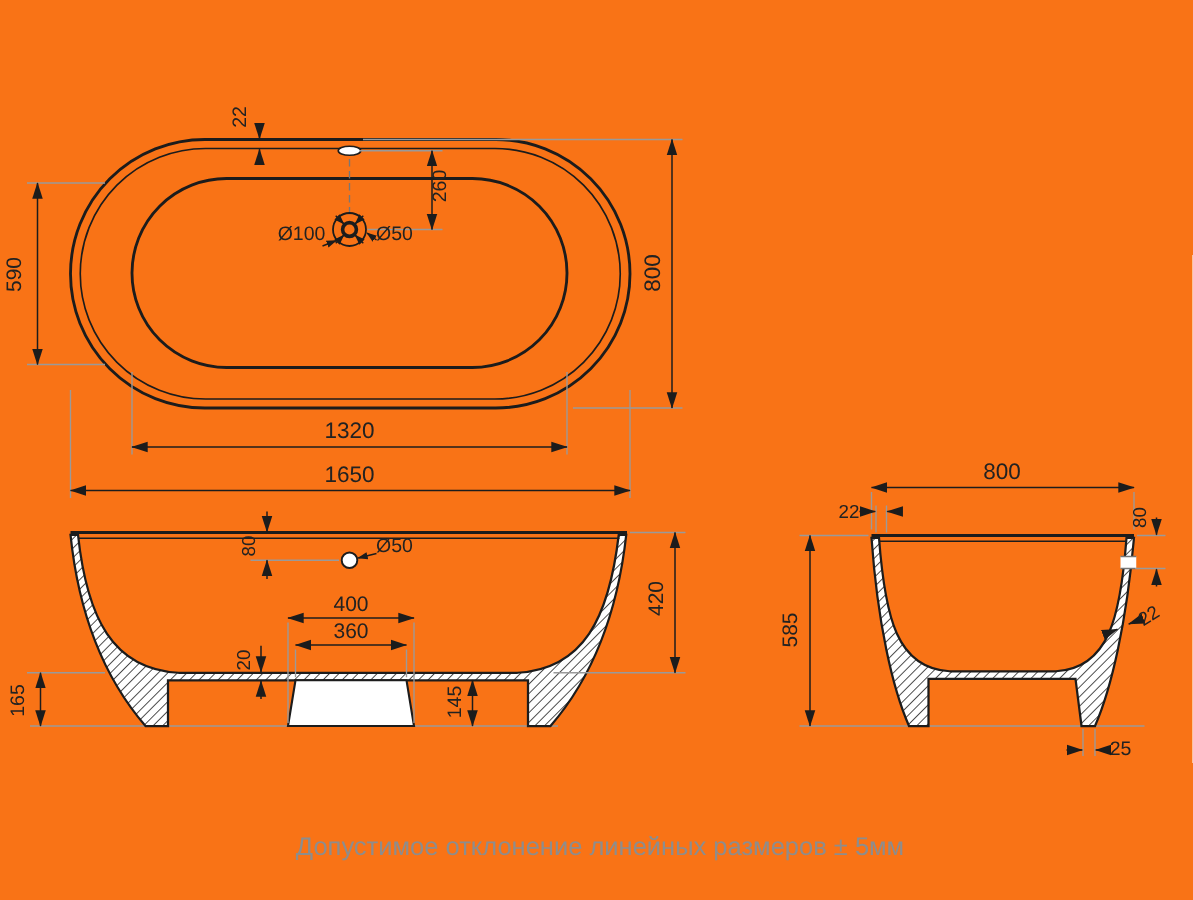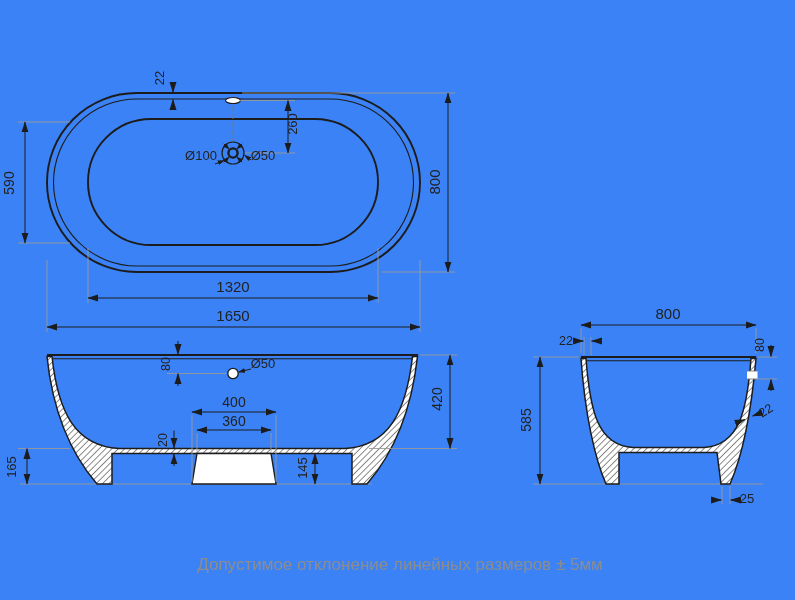--- a/index.html
+++ b/index.html
@@ -1,16 +1,16 @@
 <!DOCTYPE html>
 <html><head>
 <meta charset="utf-8">
 <style>
   html,body{margin:0;padding:0;background:#fff;}
-  .stage{position:relative;width:795px;height:600px;background:#3b82f6;overflow:hidden;
+  .stage{position:relative;width:795px;height:600px;background:#f97316;overflow:hidden;
          font-family:"Liberation Sans", sans-serif;}
   svg{display:block;}
   .outline{fill:none;stroke:#1c1c1c;}
   .body{fill:url(#hatch);stroke:#1c1c1c;stroke-width:1.5;}
   .dim{stroke:#1c1c1c;stroke-width:1;fill:none;}
   .ext{stroke:#9a9a9a;stroke-width:0.9;fill:none;}
   .cl{stroke:#777;stroke-width:0.9;stroke-dasharray:5,3;fill:none;}
   .dimtext{fill:#222;text-anchor:middle;font-family:"Liberation Sans", sans-serif;}
   .t15{font-size:15px;} .t14{font-size:14px;} .t13{font-size:13px;} .t12{font-size:12.5px;}
   .caption{fill:#8d8d8d;font-size:17px;text-anchor:middle;font-family:"Liberation Sans", sans-serif;}

